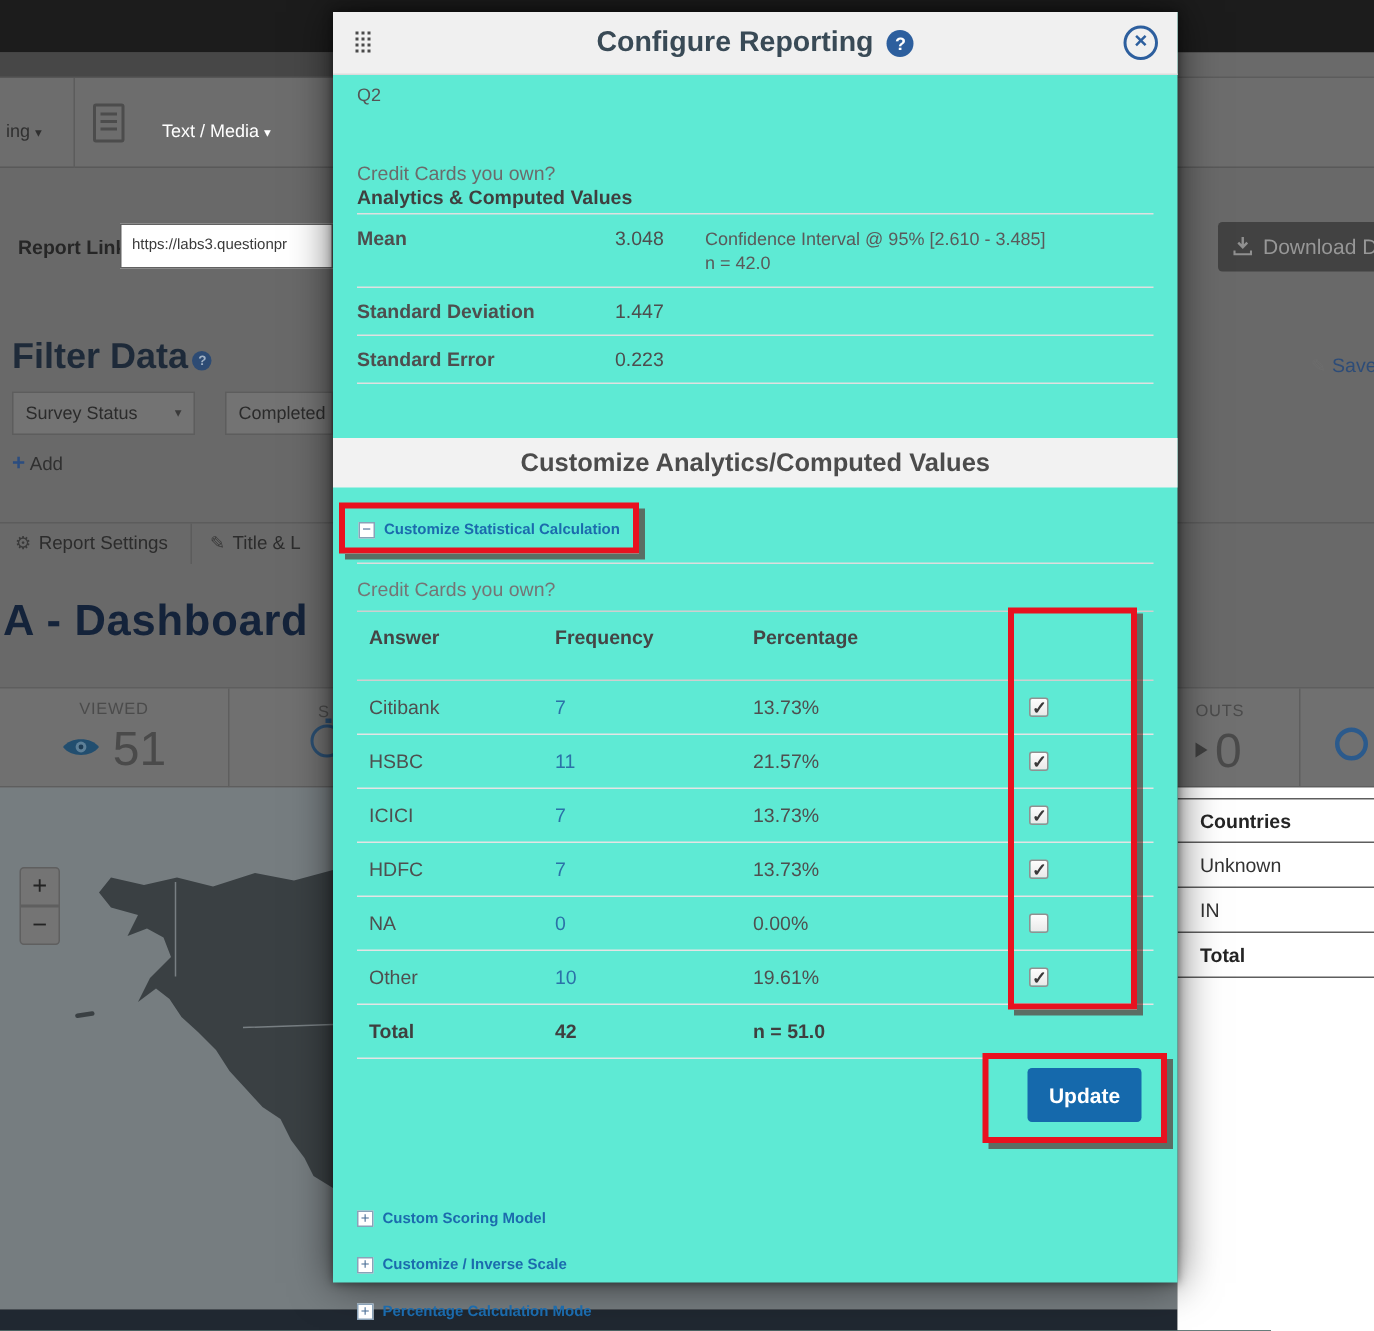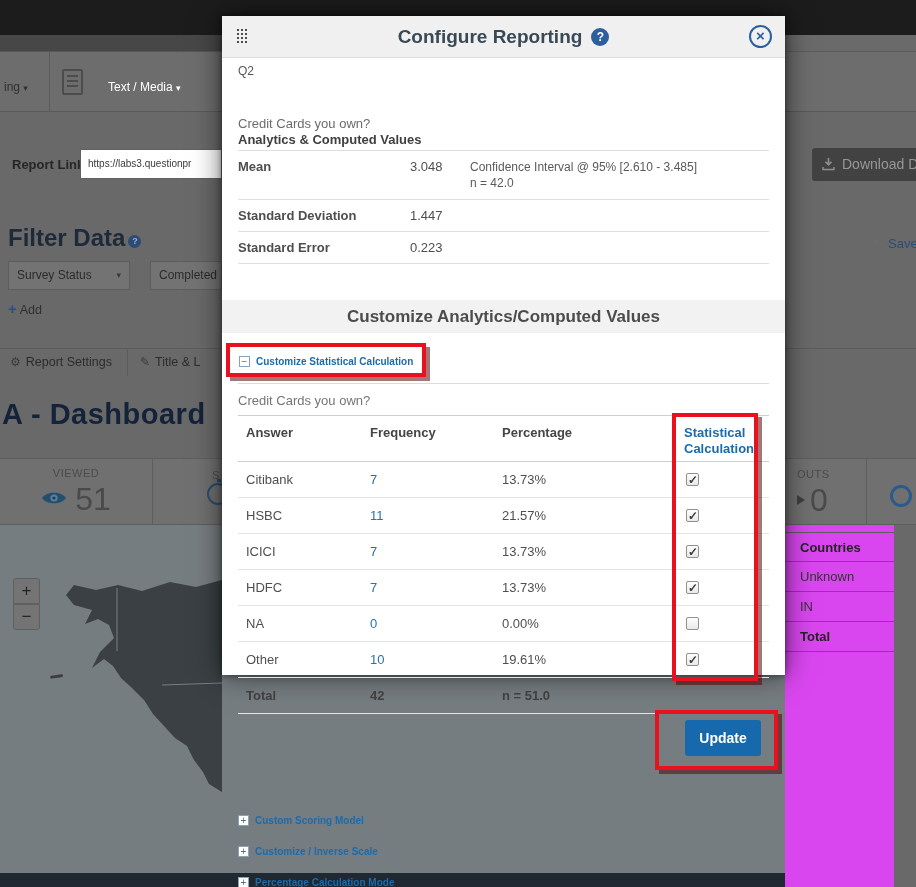--- a/index.html
+++ b/index.html
@@ -70,28 +70,28 @@
   .card4-ring { position:absolute; left:890px; top:26px; width:22px; height:22px;
     border:3px solid #2b5a8c; border-radius:50%; }
 
   .map { left:0; top:525px; width:785px; height:348px; background:#767d80; overflow:hidden; }
   .zoom-btn { position:absolute; left:13px; width:27px; height:26px; background:#747474;
     border:1px solid #5f5f5f; text-align:center; line-height:24px; font-size:17px; color:#232323; }
   .zoom-in { top:53px; border-radius:3px 3px 0 0; }
   .zoom-out { top:79px; border-radius:0 0 3px 3px; }
   .map-attrib { left:0; top:873px; width:785px; height:14px; background:#202831; }
 
-  .countries { left:785px; top:525px; width:109px; height:362px; background:#d946ef; }
+  .countries { left:785px; top:525px; width:131px; height:362px; background:#ffffff; }
   .c-row { border-bottom:1px solid #5e5e5e; height:30px; line-height:30px; padding-left:15px;
     font-size:13px; color:#333; }
   .c-row.first { border-top:1px solid #5e5e5e; margin-top:7px; }
   .c-row.bold { font-weight:bold; color:#242424; }
 
   
-  .modal { left:222px; top:16px; width:563px; height:659px; background:#ffffff;
+  .modal { left:222px; top:8px; width:563px; height:847px; background:#5eead4;
     box-shadow:0 0 26px rgba(0,0,0,0.6), 0 0 6px rgba(0,0,0,0.45); }
   .m-header { position:absolute; left:0; top:0; width:100%; height:42px; background:#f0f0f0;
     border-bottom:1px solid #dcdcdc; }
   .m-title-wrap { width:100%; height:42px; display:flex; align-items:center; justify-content:center; gap:9px; }
   .m-title { font-size:19px; font-weight:bold; color:#394a56; }
   .m-help { width:18px; height:18px; border-radius:50%; background:#2d5f9e; color:#fff;
     font-size:12px; font-weight:bold; text-align:center; line-height:18px; }
   .m-close { position:absolute; right:13px; top:9px; width:23px; height:23px; border:2px solid #2d5f9e;
     border-radius:50%; color:#2d5f9e; font-size:15px; font-weight:bold; text-align:center; line-height:18px; }
   .m-drag { position:absolute; left:15px; top:13px; width:2px; height:2px; background:#4a4a4a;
@@ -268,24 +268,20 @@
     </div>
 
     <div class="abs divider"></div>
     <div class="abs q-text2">Credit Cards you own?</div>
 
     <div class="abs f-table">
       <div class="f-hrow">
         <div class="fc1">Answer</div>
         <div class="fc2">Frequency</div>
         <div class="fc3">Percentage</div>
-        <div class="fc4">
-            <div>Statistical</div>
-            <div>Calculation</div>
-          </div>
       </div>
       <div class="f-row">
         <div class="fc1">Citibank</div>
         <div class="fc2"><span class="f-link">7</span></div>
         <div class="fc3">13.73%</div>
         <div class="fc4 cbwrap">
             <span class="cb checked"></span>
           </div>
       </div>
       <div class="f-row">

